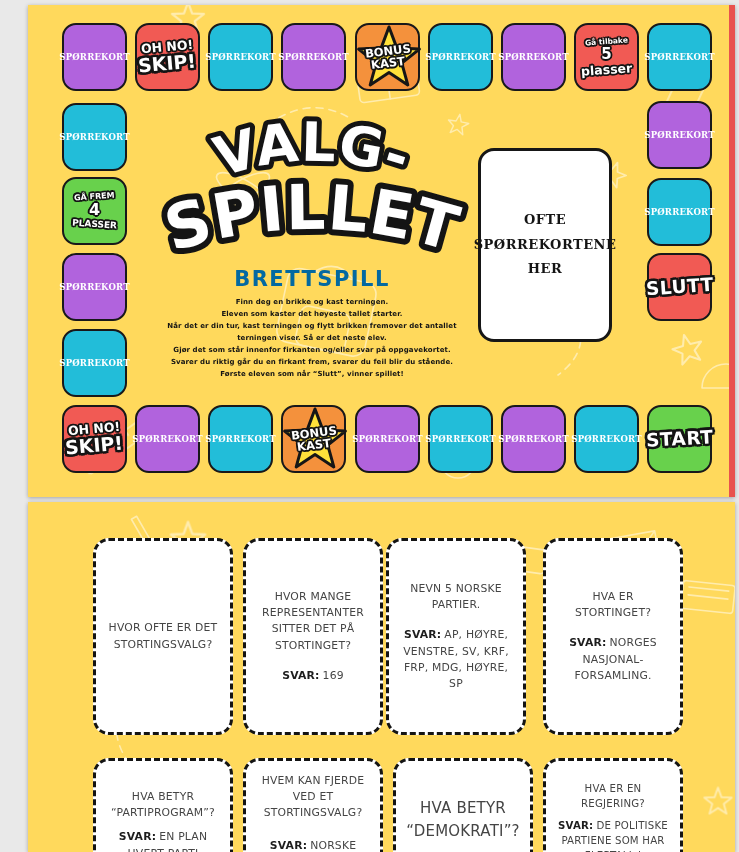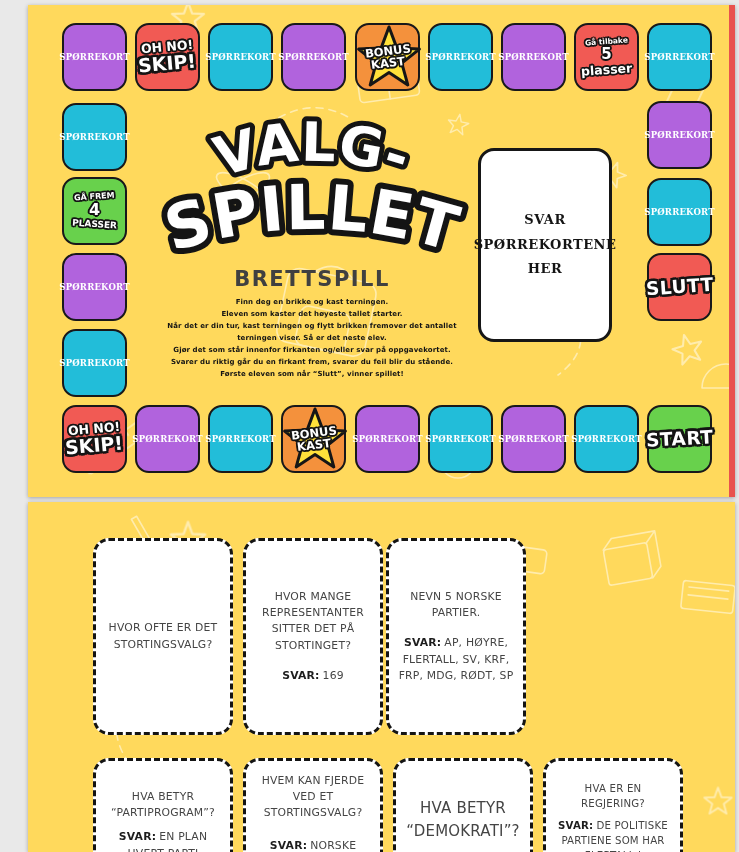--- a/index.html
+++ b/index.html
@@ -31,21 +31,21 @@
   .fwd1{font-size:8px;transform:rotate(-4deg);}
   .fwd2{font-size:16px;margin:1px 0;}
   .fwd3{font-size:9px;transform:rotate(4deg);}
   .big-word{font-size:18.5px;transform:rotate(-4deg);letter-spacing:.5px;}
   .bonus-star{position:absolute;left:-1px;top:-6px;width:66px;height:76px;}
   .bonus-txt{position:relative;z-index:1;font-size:11.5px;transform:rotate(-7deg);line-height:1.05;}
 
   
   .title-svg{position:absolute;}
   .subtitle{position:absolute;left:84px;top:262px;width:400px;text-align:center;
-            font-weight:bold;font-size:21px;letter-spacing:1.5px;color:#404040;}
+            font-weight:bold;font-size:21px;letter-spacing:1.5px;color:#0369a1;}
   .instructions{position:absolute;left:84px;top:291px;width:400px;text-align:center;
             font-weight:bold;font-size:7px;line-height:1.72;color:#141414;white-space:pre-line;letter-spacing:.1px;}
   .drop-card{position:absolute;left:450px;top:143px;width:134px;height:194px;background:#fff;
             border:3px solid #161616;border-radius:16px;box-sizing:border-box;
             display:flex;align-items:center;justify-content:center;text-align:center;}
   .drop-card .txt{font-family:"DejaVu Serif",serif;font-weight:bold;font-size:13px;line-height:1.9;
             color:#141414;white-space:pre-line;letter-spacing:.5px;}
 
   
   .qcard{position:absolute;width:140px;height:197px;background:#fff;border:3px dashed #141414;border-radius:16px;
@@ -223,21 +223,21 @@
     <div class="subtitle">BRETTSPILL</div>
     <div class="instructions">Finn deg en brikke og kast terningen.
 Eleven som kaster det høyeste tallet starter.
 Når det er din tur, kast terningen og flytt brikken fremover det antallet
 terningen viser. Så er det neste elev.
 Gjør det som står innenfor firkanten og/eller svar på oppgavekortet.
 Svarer du riktig går du en firkant frem, svarer du feil blir du stående.
 Første eleven som når “Slutt”, vinner spillet!</div>
 
     <div class="drop-card">
-      <div class="txt">SVAR
+      <div class="txt">OFTE
 SPØRREKORTENE
 HER</div>
     </div>
 
     <div class="red-strip"></div>
   </div>
 
   <div class="page page-cards">
 
     <svg class="doodles" width="707" height="350" viewBox="0 0 707 350">
@@ -270,21 +270,25 @@
 
     <div class="qcard" style="left:65px;top:36px">
       <div class="q">HVOR OFTE ER DET STORTINGSVALG?</div>
     </div>
     <div class="qcard" style="left:215px;top:36px">
       <div class="q">HVOR MANGE REPRESENTANTER SITTER DET PÅ STORTINGET?</div>
       <div class="a"><span class="al">SVAR:</span><span>169</span></div>
     </div>
     <div class="qcard" style="left:358px;top:36px">
       <div class="q">NEVN 5 NORSKE PARTIER.</div>
-      <div class="a"><span class="al">SVAR:</span><span>AP, HØYRE, FLERTALL, SV, KRF, FRP, MDG, RØDT, SP</span></div>
+      <div class="a"><span class="al">SVAR:</span><span>AP, HØYRE, VENSTRE, SV, KRF, FRP, MDG, HØYRE, SP</span></div>
+    </div>
+    <div class="qcard" style="left:515px;top:36px">
+      <div class="q">HVA ER STORTINGET?</div>
+      <div class="a"><span class="al">SVAR:</span><span>NORGES NASJONAL-FORSAMLING.</span></div>
     </div>
 
     <div class="qcard top-align c5" style="left:65px;top:256px">
       <div class="q">HVA BETYR “PARTIPROGRAM”?</div>
       <div class="a"><span class="al">SVAR:</span><span>EN PLAN HVERT PARTI UTARBEIDER</span></div>
     </div>
     <div class="qcard top-align c6" style="left:215px;top:256px">
       <div class="q">HVEM KAN FJERDE VED ET STORTINGSVALG?</div>
       <div class="a"><span class="al">SVAR:</span><span>NORSKE</span></div>
     </div>

